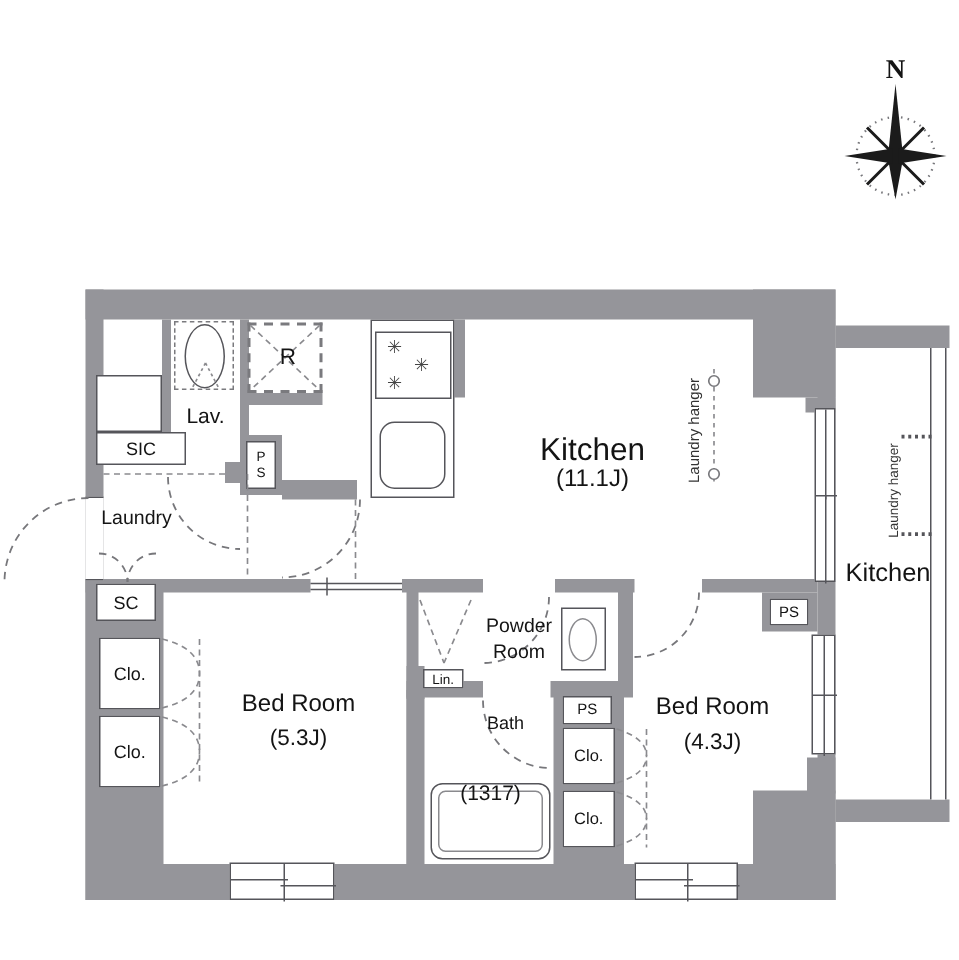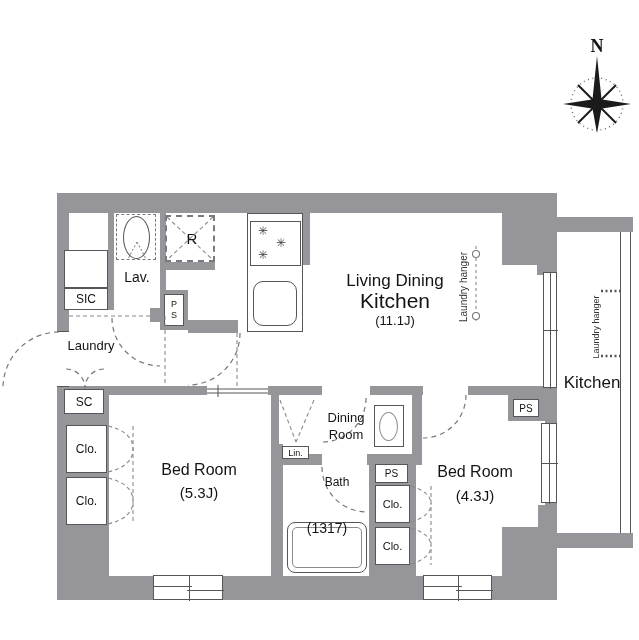--- a/index.html
+++ b/index.html
@@ -52,21 +52,21 @@
   <div class="w" style="left:271px;top:454px;width:51px;height:11px;"></div>
   <div class="w" style="left:367px;top:454px;width:49px;height:11px;"></div>
   <div class="w" style="left:271px;top:460px;width:12px;height:116px;"></div>
   <div class="w" style="left:369px;top:458px;width:47px;height:118px;"></div>
   <div class="w" style="left:412px;top:387px;width:10px;height:78px;"></div>
   <div class="w" style="left:508px;top:395px;width:37px;height:26px;"></div>
 
   <div class="win" style="left:57px;top:331px;width:12px;height:56px;border-left:none;border-right:none;"></div>
 
   <div class="box" style="left:64px;top:250px;width:44px;height:38px;"></div>
-  <div class="box" style="left:64px;top:288px;width:44px;height:22px;font-size:12px;">
+  <div class="box" style="left:64px;top:288px;width:60px;height:22px;font-size:12px;">
     <span>SIC</span>
   </div>
   <div class="box" style="left:64px;top:389px;width:40px;height:25px;font-size:12px;">
     <span>SC</span>
   </div>
   <div class="box" style="left:66px;top:425px;width:41px;height:48px;font-size:12px;">
     <span>Clo.</span>
   </div>
   <div class="box" style="left:66px;top:477px;width:41px;height:48px;font-size:12px;">
     <span>Clo.</span>
@@ -167,32 +167,31 @@
       <path d="M563,104 L595,99 L595,109 Z" fill="#1b1b1b"></path>
     </g>
   </svg>
 
   <div class="lbl" style="left:263px;top:231px;font-size:12px;color:#444;">✳</div>
   <div class="lbl" style="left:281px;top:243px;font-size:12px;color:#444;">✳</div>
   <div class="lbl" style="left:263px;top:255px;font-size:12px;color:#444;">✳</div>
 
   <div class="lbl" style="left:597px;top:46px;font-size:18px;font-weight:bold;font-family:'Liberation Serif',serif;">N</div>
 
-  <div class="lbl" style="left:395px;top:280px;font-size:17px;">Living Dining</div>
   <div class="lbl" style="left:395px;top:300px;font-size:21px;">Kitchen</div>
-  <div class="lbl" style="left:395px;top:320px;font-size:13px;">(11.1J)</div>
+  <div class="lbl" style="left:395px;top:320px;font-size:16px;">(11.1J)</div>
 
   <div class="lbl" style="left:137px;top:277px;font-size:14px;">Lav.</div>
   <div class="lbl" style="left:192px;top:238px;font-size:15px;">R</div>
   <div class="lbl" style="left:91px;top:345px;font-size:13px;">Laundry</div>
 
   <div class="lbl" style="left:199px;top:470px;font-size:16px;">Bed Room</div>
   <div class="lbl" style="left:199px;top:492px;font-size:15px;">(5.3J)</div>
 
-  <div class="lbl" style="left:346px;top:417px;font-size:13px;">Dining</div>
+  <div class="lbl" style="left:346px;top:417px;font-size:13px;">Powder</div>
   <div class="lbl" style="left:346px;top:434px;font-size:13px;text-align:center;">Room</div>
 
   <div class="lbl" style="left:327px;top:482px;font-size:12px;padding-left:20px;">Bath</div>
   <div class="lbl" style="left:327px;top:528px;font-size:14px;">(1317)</div>
 
   <div class="lbl" style="left:475px;top:472px;font-size:16px;">Bed Room</div>
   <div class="lbl" style="left:475px;top:495px;font-size:15px;">(4.3J)</div>
 
   <div class="lbl" style="left:592px;top:382px;font-size:17px;">Kitchen</div>
 

